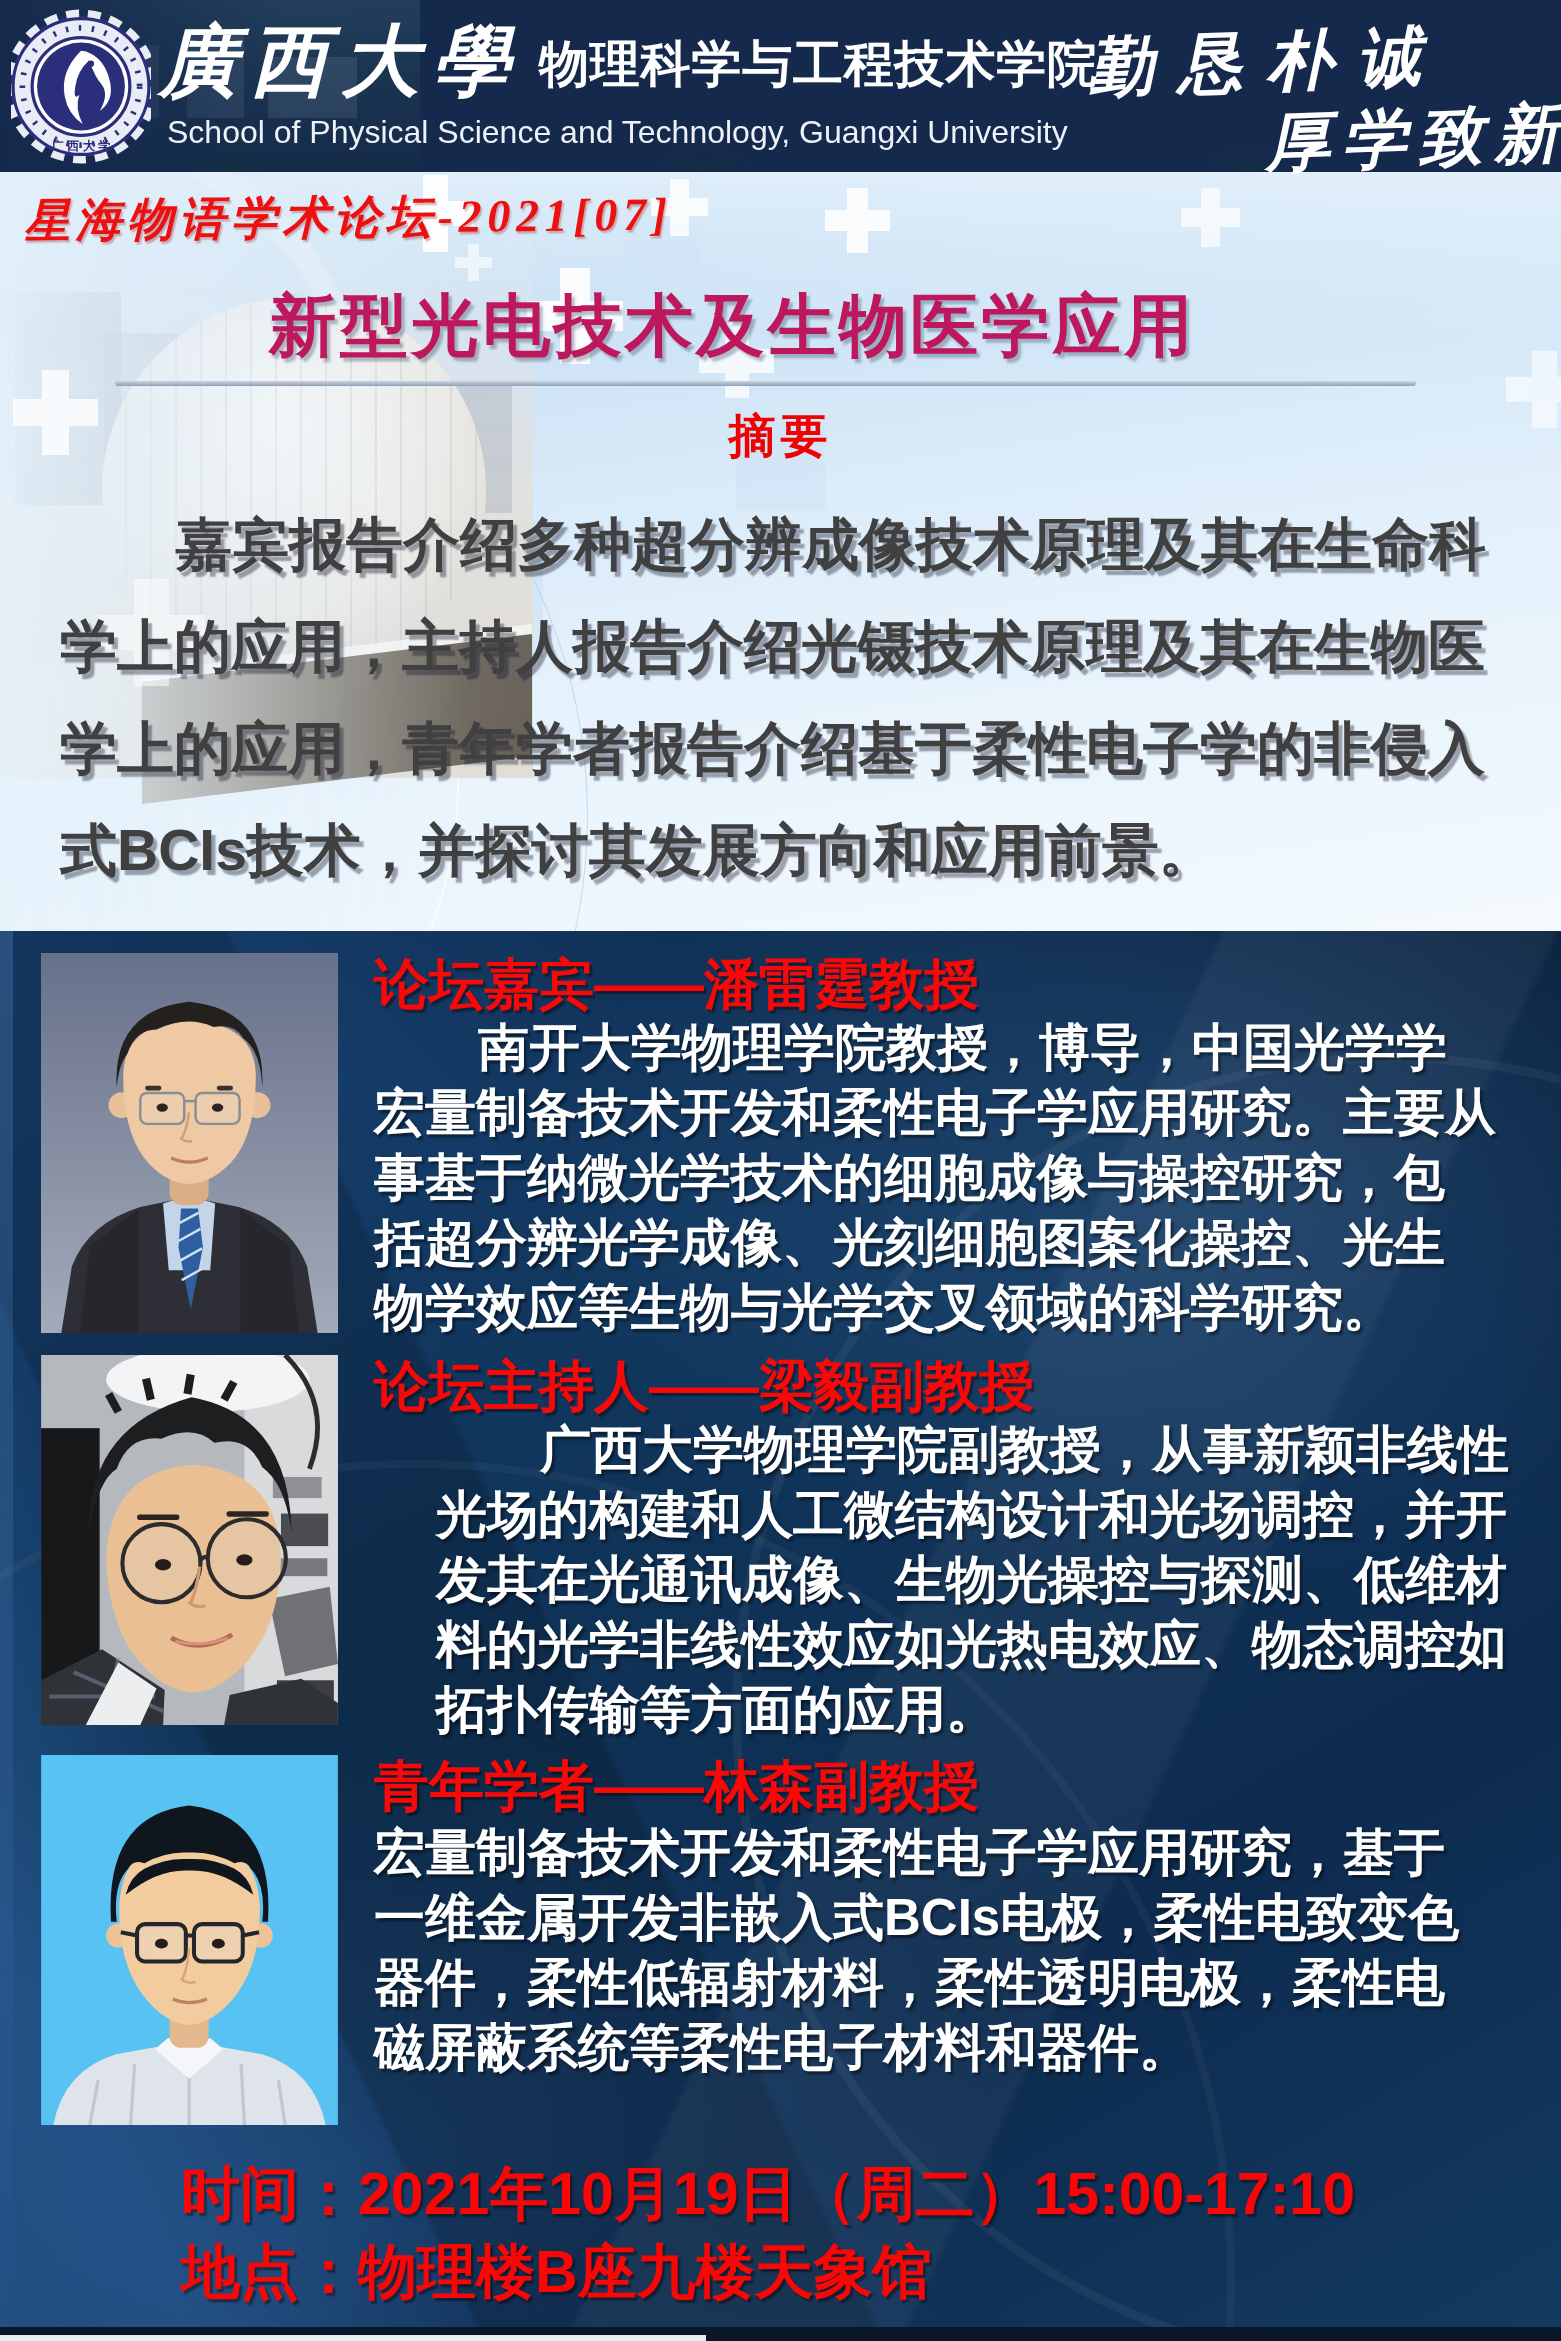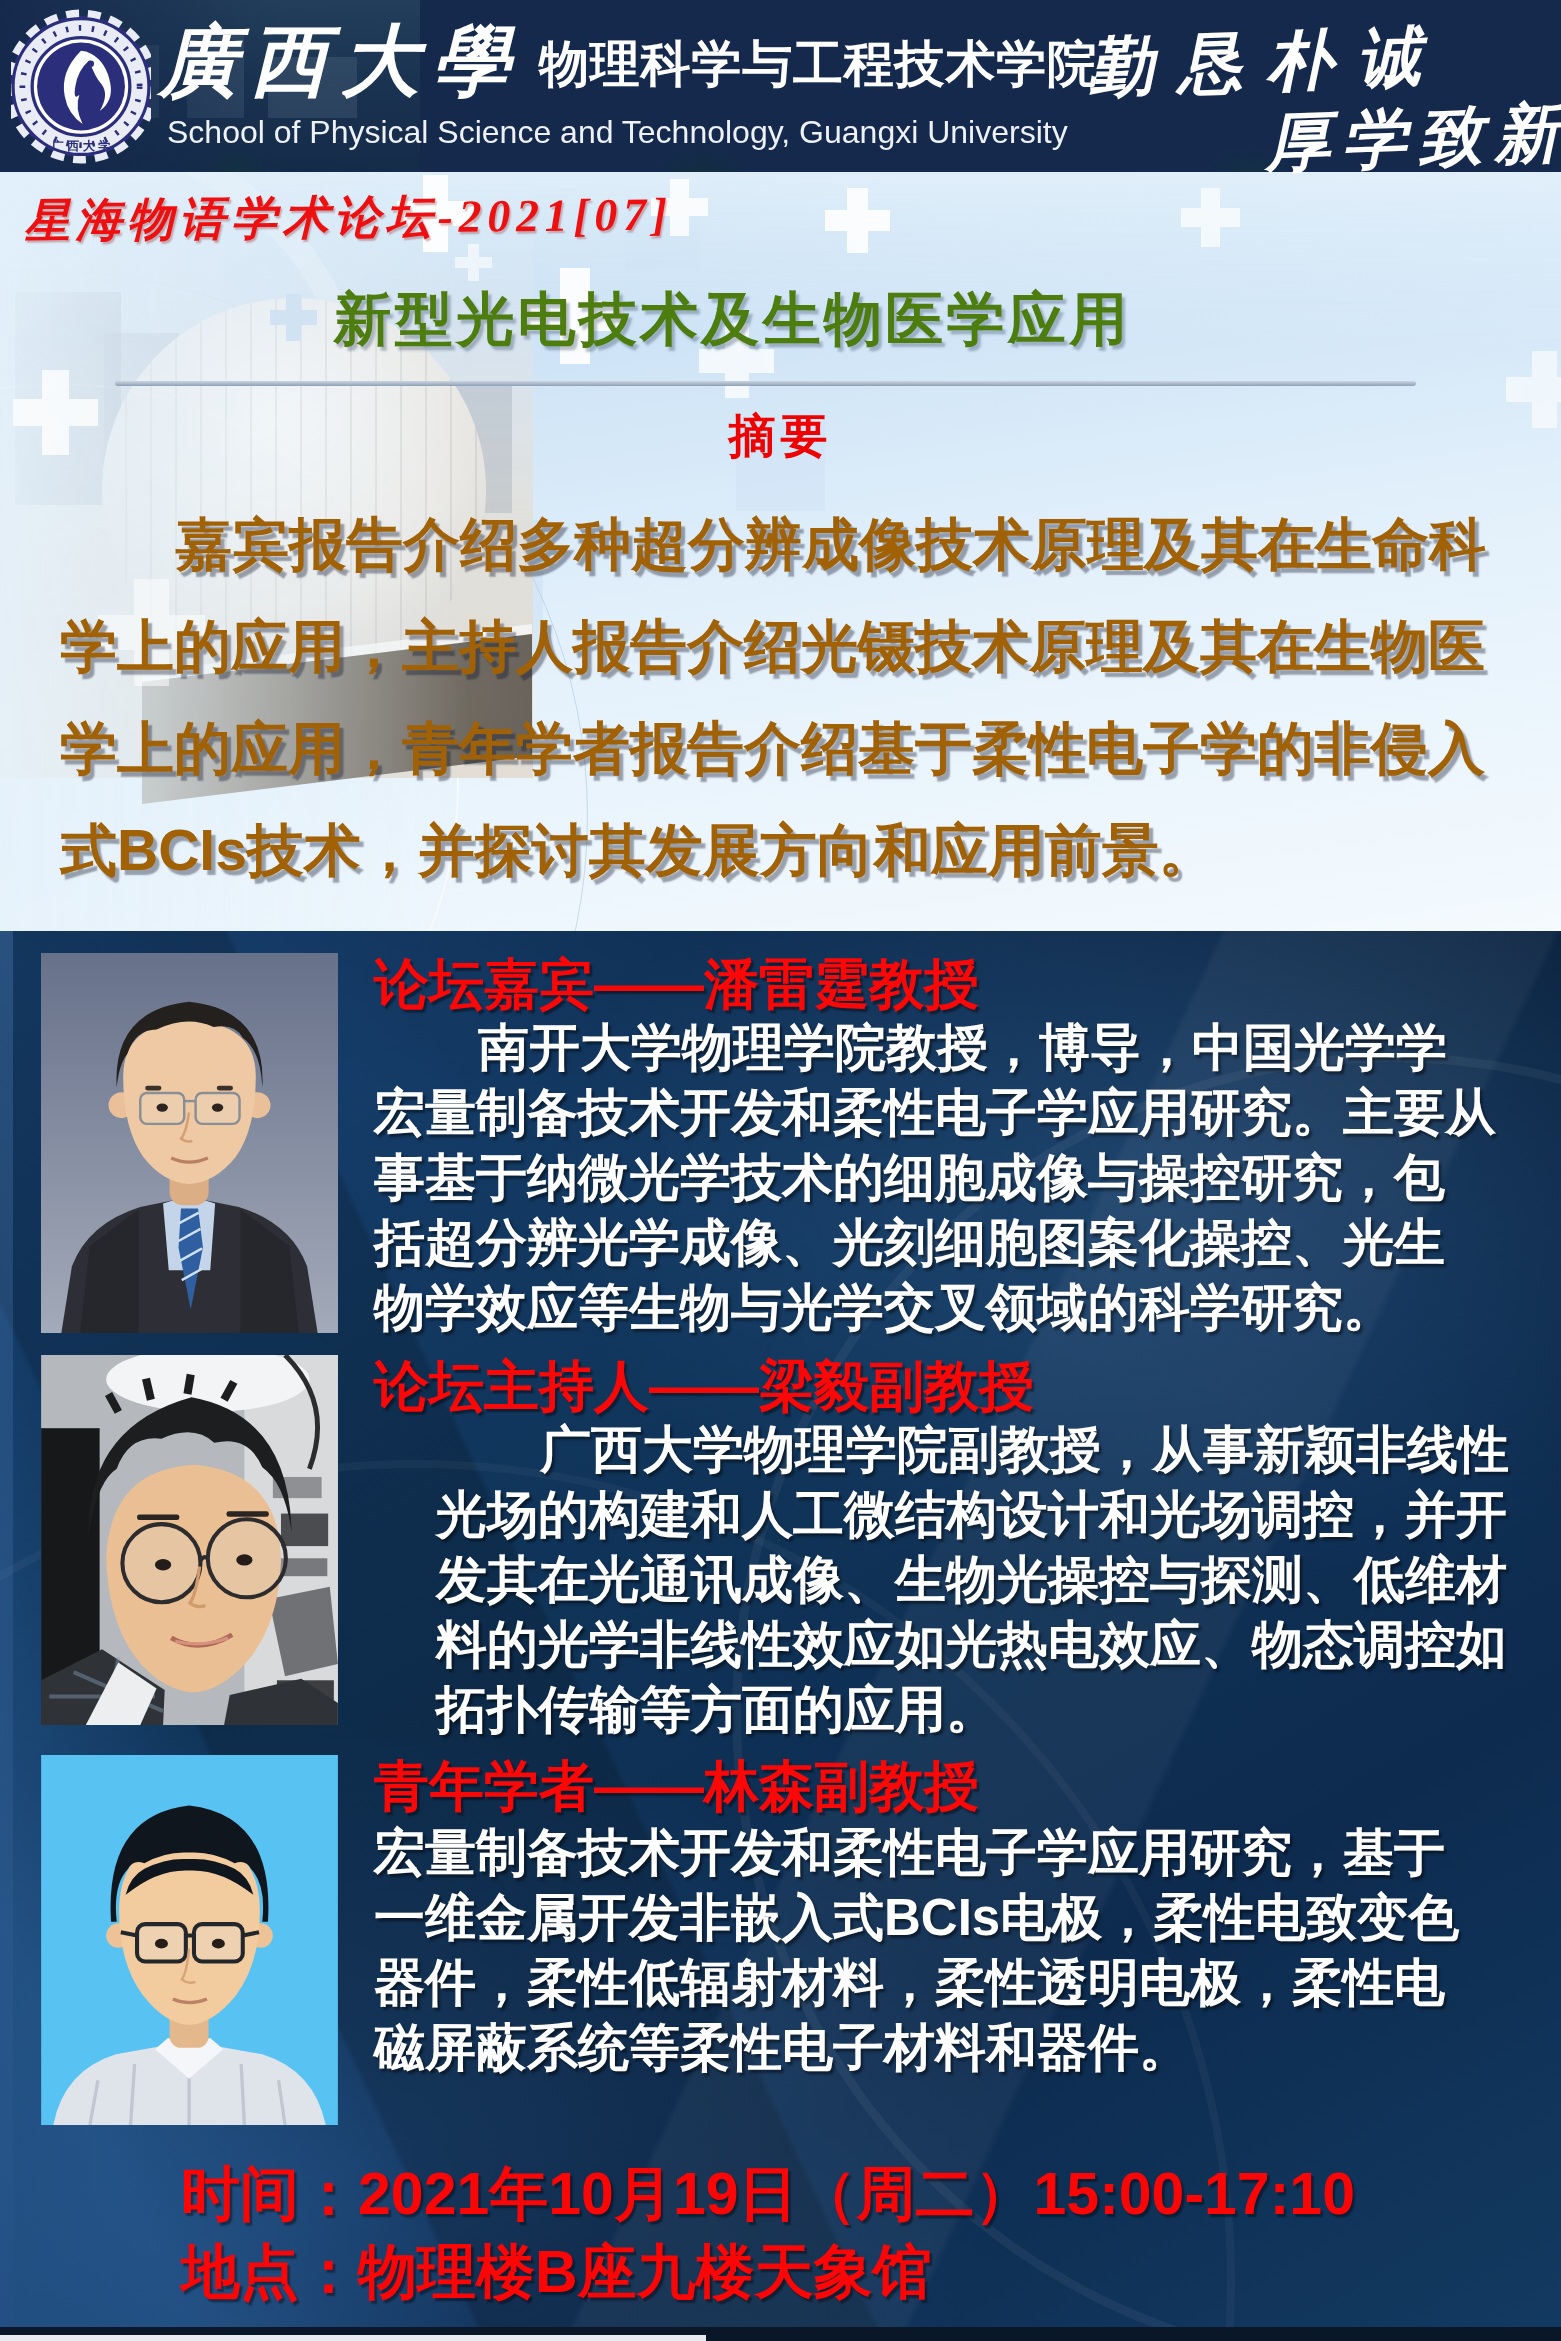--- a/index.html
+++ b/index.html
@@ -49,29 +49,29 @@
     background:repeating-linear-gradient(90deg,transparent 0 23px,rgba(110,110,105,.14) 23px 25px),
       radial-gradient(circle at 45% 32%,#fcfbf9 0%,#ece9e4 55%,#d2cfc9 100%);}
   .walkway{position:absolute;left:142px;top:486px;width:390px;height:122px;transform:skewY(-7deg);
     background:linear-gradient(100deg,#938b7e 0%,#746c60 50%,#5e574d 100%);}
   .walk-rail{position:absolute;left:142px;top:476px;width:390px;height:9.8px;transform:skewY(-7deg);
     background:rgba(250,250,248,.8);}
 
   .forum-series{left:24.4px;top:187px;font-family:"Liberation Serif",serif;font-style:italic;
     font-weight:bold;font-size:46px;color:#ee1010;letter-spacing:5.7px;white-space:nowrap;
     text-shadow:1.6px 2.4px 1.6px rgba(130,20,20,.30);transform:rotate(-0.6deg);}
-  .main-title{left:0;top:281px;width:1464px;text-align:center;font-size:58px;font-weight:900;
-    color:#4d7c0f;letter-spacing:3.3px;white-space:nowrap;
+  .main-title{left:0;top:281px;width:1464px;text-align:center;font-size:68px;font-weight:900;
+    color:#be185d;letter-spacing:3.3px;white-space:nowrap;
     text-shadow:3.3px 4.1px 2.4px rgba(25,45,75,.30);}
   .title-divider{left:115px;top:381px;width:1301px;height:4.9px;border-radius:2.4px;
     background:linear-gradient(180deg,#cdd6e1 0%,#8da0b6 100%);}
   .abstract-heading{left:0;top:405px;width:1561px;text-align:center;font-size:47px;
     font-weight:900;color:#ef0202;letter-spacing:4.9px;}
   .abstract{left:60px;top:493px;width:1456px;}
-  .abstract .line{font-size:57px;font-weight:900;color:#a16207;line-height:102px;
+  .abstract .line{font-size:57px;font-weight:900;color:#404040;line-height:102px;
     white-space:nowrap;text-shadow:4.1px 4.9px 1.6px rgba(15,20,45,.38);}
   .abstract .indent{text-indent:115px;}
 
   
   .section-dark{left:0;top:931px;width:1561px;height:1411px;
     background:
       radial-gradient(935px 618px ellipse at 75% 18%,rgba(66,118,174,.30),transparent 66%),
       radial-gradient(1057px 732px ellipse at 22% 88%,rgba(54,110,174,.30),transparent 62%),
       linear-gradient(200deg,rgba(6,18,38,.55) 0%,rgba(6,18,38,0) 30%),
       linear-gradient(65deg,rgba(58,120,190,.38) 0%,rgba(58,120,190,.38) 9%,rgba(58,120,190,0) 22%),

